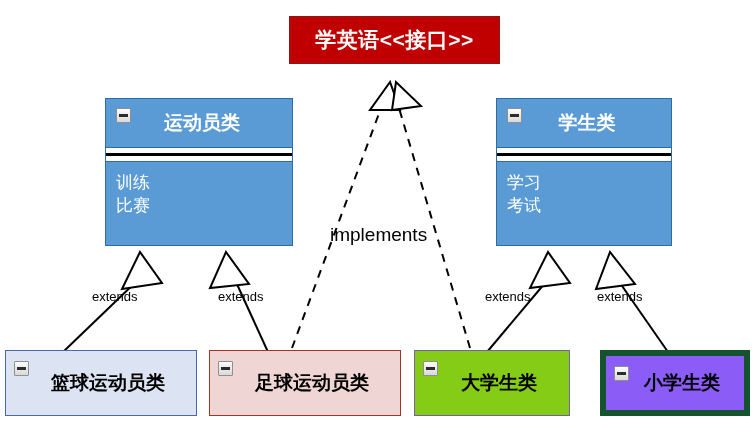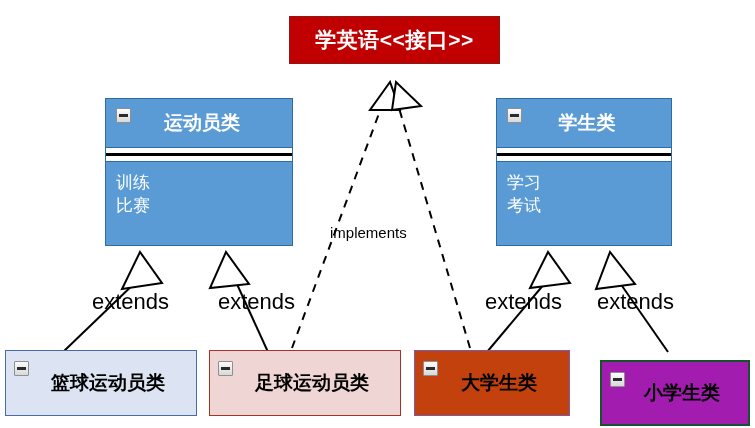--- a/index.html
+++ b/index.html
@@ -148,27 +148,27 @@
     background: #000000;
   }
   .sub-foot {
     height: 7px;
     flex: 0 0 auto;
   }
 
   
   .elabel {
     position: absolute;
-    font-size: 22px;
+    font-size: 13px;
     color: #000000;
     white-space: nowrap;
     z-index: 6;
     background: transparent;
   }
-  .elabel.big { font-size: 15px; }
+  .elabel.big { font-size: 19px; }
 </style>
 </head>
 <body>
 
 <div id="canvas">
 
   <svg id="edges" viewBox="0 0 755 428" width="755" height="428">
     <defs></defs>
 
     <g>
@@ -252,33 +252,33 @@
       <span class="minus"></span>
       <span class="sub-title">足球运动员类</span>
     </div>
     <div class="sub-sep">
       <span class="sub-sep-line"></span>
     </div>
     <div class="sub-foot" style="background:#EFD5D3;"></div>
   </div>
 
   <div class="sub" style="left:414px; top:350px; width:156px; height:66px;
-       background:#c2410c; border:1px solid #7B5BA6;">
+       background:#84cc16; border:1px solid #7B5BA6;">
     <div class="sub-head">
       <span class="minus"></span>
       <span class="sub-title">大学生类</span>
     </div>
     <div class="sub-sep">
       <span class="sub-sep-line"></span>
     </div>
     <div class="sub-foot" style="background:#DED4EC;"></div>
   </div>
 
   <div class="sub" style="left:600px; top:350px; width:150px; height:66px;
-       background:#a21caf; border:2px solid #14532d;margin-top:10px;">
+       background:#8b5cf6; border:6px solid #14532d;">
     <div class="sub-head">
       <span class="minus"></span>
       <span class="sub-title">小学生类</span>
     </div>
     <div class="sub-sep">
       <span class="sub-sep-line"></span>
     </div>
     <div class="sub-foot" style="background:#F7E3C8;"></div>
   </div>
 

